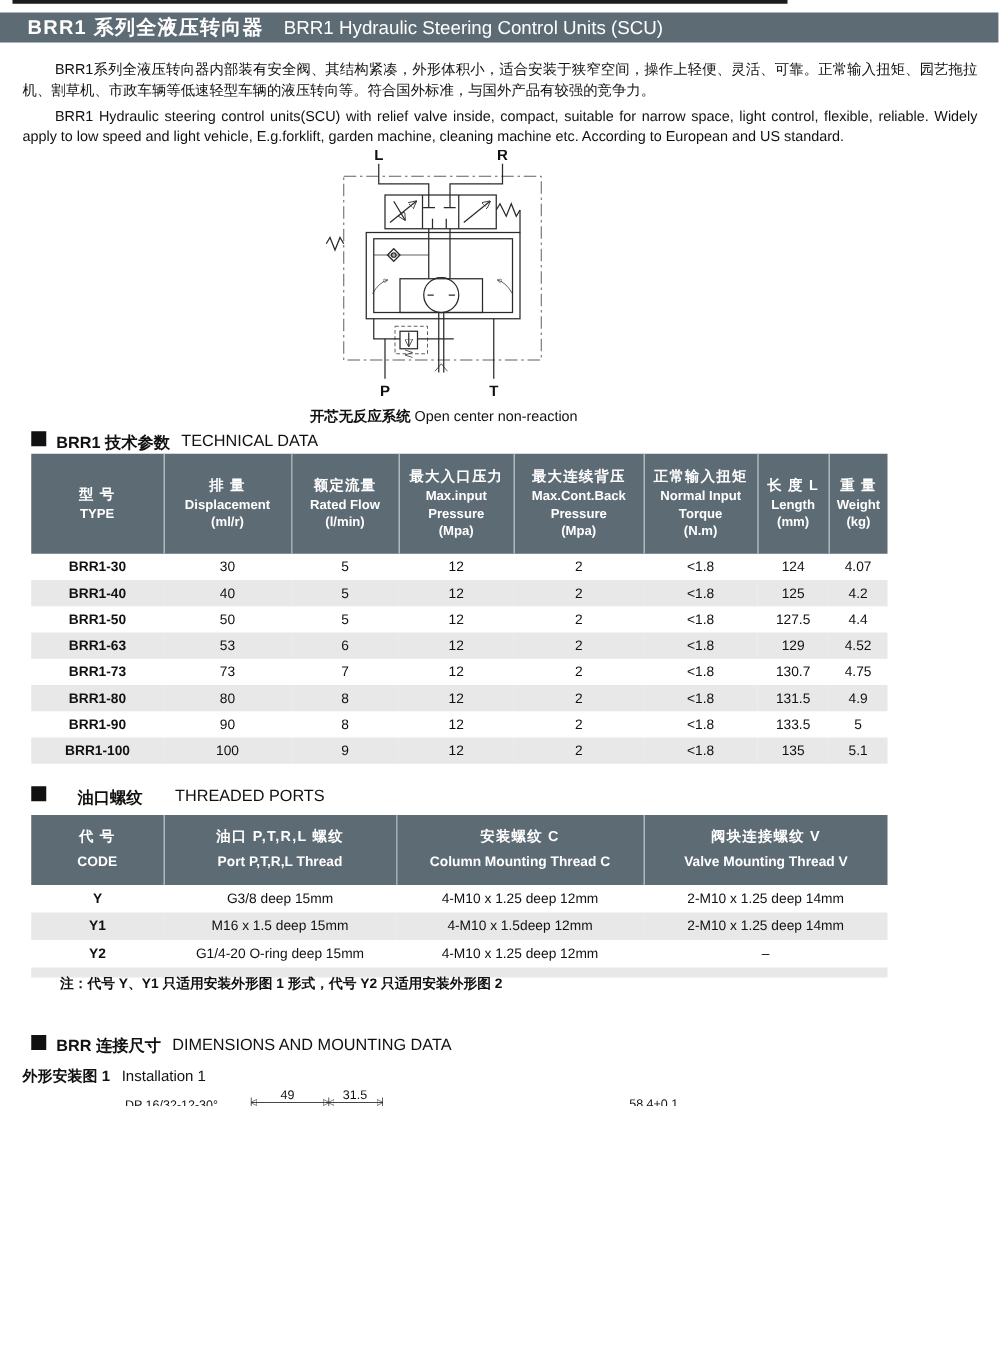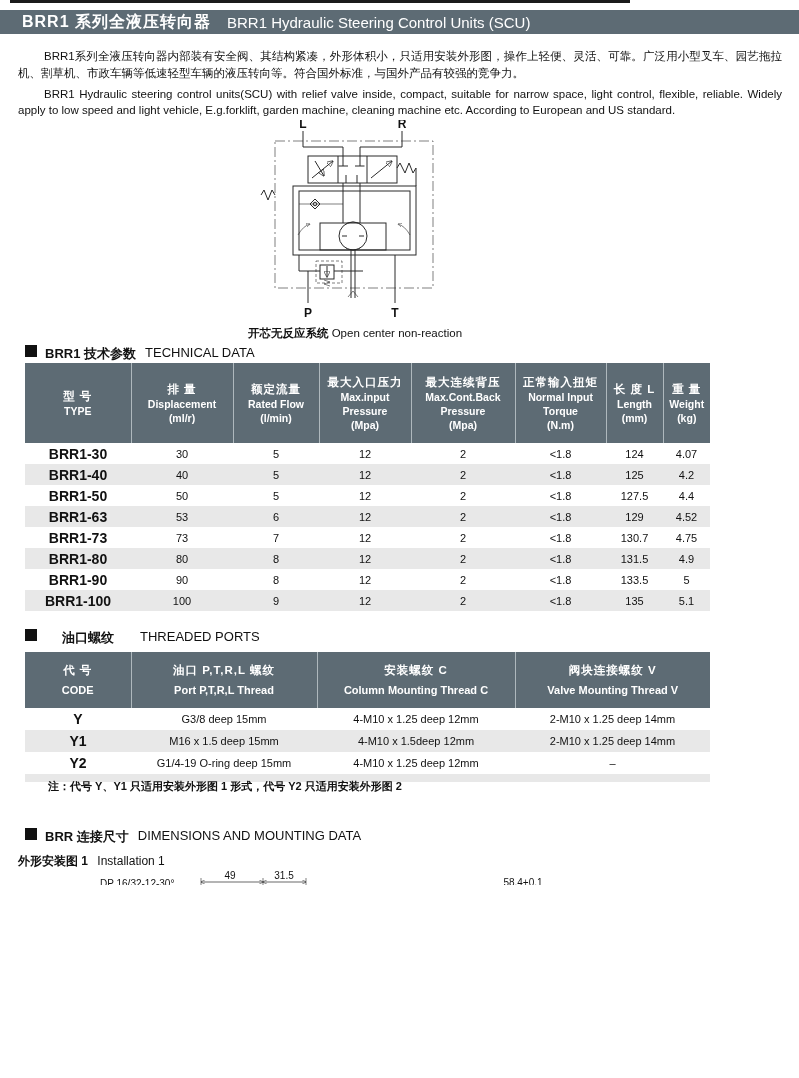--- a/index.html
+++ b/index.html
@@ -29,21 +29,21 @@
   th:last-child{border-right:none;}
   .tech-table th{height:80px;font-size:10.5px;}
   .ports-table th{height:56px;font-size:11px;}
   th .hl{line-height:14px;}
   th .hl-cn{font-size:11.5px;letter-spacing:1px;line-height:16px;}
   .ports-table th .hl{line-height:20px;}
   td{font-size:11px;text-align:center;padding:0;}
   .tech-table td{height:21px;}
   .ports-table td{height:22px;}
   tr.alt td{background:#e8e8e8;}
-  td.c0{font-weight:bold;font-size:14px;}
+  td.c0{font-weight:bold;font-size:11px;}
   .gray-strip{position:absolute;left:25px;top:774px;width:685px;height:8px;background:#e8e8e8;}
   .note{position:absolute;left:18px;font-size:11px;margin-left:30px;}
   .note-cn{top:779px;font-weight:bold;}
   .note-en{top:795px;font-weight:normal;font-size:10.5px;}
   .install-label{position:absolute;left:18px;top:853px;font-size:12px;}
   .install-label .cn{font-weight:bold;}
   .draw{position:absolute;}
   .draw line,.draw path,.draw rect,.draw circle,.draw polyline,.draw polygon{
       stroke:#2a2a2a;stroke-width:1;fill:none;}
   .draw .dim{stroke-width:0.7;}
@@ -58,21 +58,21 @@
 
 <div class="page">
 
   <div class="page-edge"></div>
 
   <div class="title-bar">
     <span class="title-cn">BRR1 系列全液压转向器</span>
     <span class="title-en">BRR1 Hydraulic Steering Control Units (SCU)</span>
   </div>
 
-  <div class="intro intro-cn">BRR1系列全液压转向器内部装有安全阀、其结构紧凑，外形体积小，只适用安装外形图，操作上轻便、灵活、可靠。广泛用小型叉车、园艺拖拉机、割草机、市政车辆等低速轻型车辆的液压转向等。符合国外标准，与国外产品有较强的竞争力。</div>
+  <div class="intro intro-cn">BRR1系列全液压转向器内部装有安全阀、其结构紧凑，外形体积小，适合安装于狭窄空间，操作上轻便、灵活、可靠。正常输入扭矩、园艺拖拉机、割草机、市政车辆等低速轻型车辆的液压转向等。符合国外标准，与国外产品有较强的竞争力。</div>
   <div class="intro intro-en">BRR1 Hydraulic steering control units(SCU) with relief valve inside, compact, suitable for narrow space, light control, flexible, reliable. Widely apply to low speed and light vehicle, E.g.forklift, garden machine, cleaning machine etc. According to European and US standard.</div>
 
   <svg class="draw schematic" width="185" height="202" viewBox="0 0 185 202">
     <defs>
       <marker id="a1" viewBox="0 0 10 10" refX="9" refY="5" markerWidth="6.5" markerHeight="6.5" orient="auto-start-reverse">
         <path d="M0,0 L10,5 L0,10 z" fill="#2a2a2a" stroke="none"></path>
       </marker>
     </defs>
     <g>
       <rect class="cl" x="17" y="21" width="158" height="147"></rect>
@@ -321,21 +321,21 @@
           <td>2-M10 x 1.25 deep 14mm</td>
         </tr>
       <tr class="alt">
           <td class="c0">Y1</td>
           <td>M16 x 1.5 deep 15mm</td>
           <td>4-M10 x 1.5deep 12mm</td>
           <td>2-M10 x 1.25 deep 14mm</td>
         </tr>
       <tr>
           <td class="c0">Y2</td>
-          <td>G1/4-19 O-ring deep 15mm</td>
+          <td>G1/4-20 O-ring deep 15mm</td>
           <td>4-M10 x 1.25 deep 12mm</td>
           <td>–</td>
         </tr>
     </tbody>
   </table>
   <div class="gray-strip"></div>
 
   <div class="note note-cn">注：代号 Y、Y1 只适用安装外形图 1 形式，代号 Y2 只适用安装外形图 2</div>
 
   <div class="sec" style="top:828px;">

